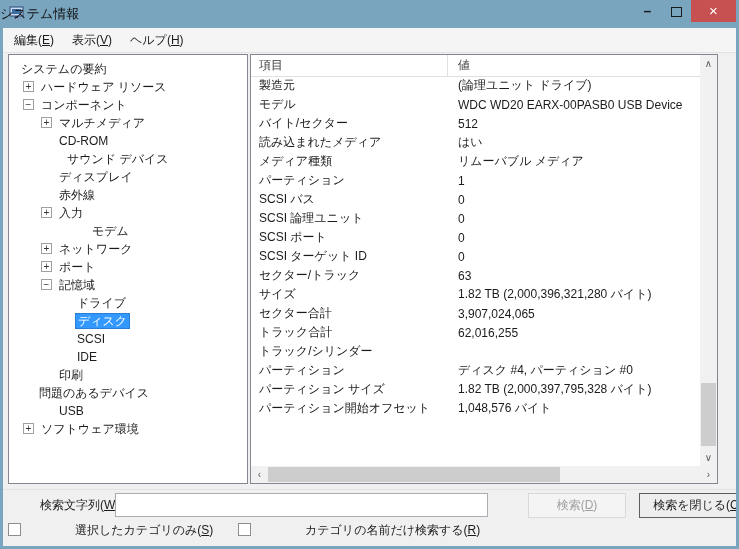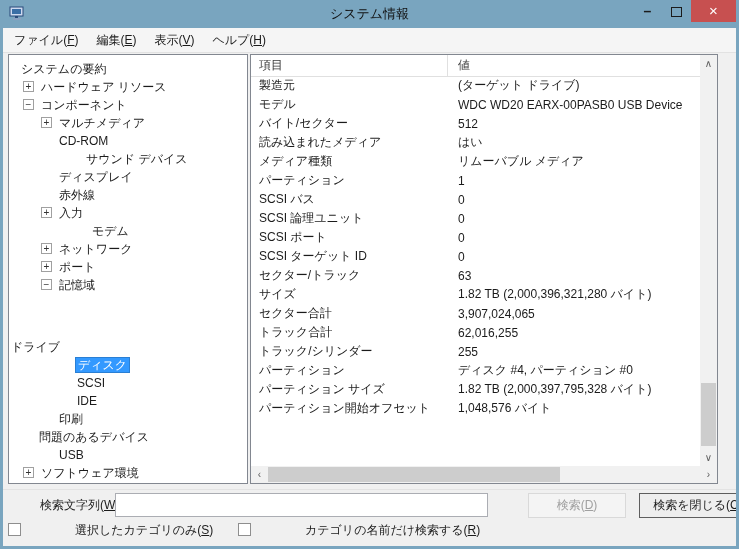--- a/index.html
+++ b/index.html
@@ -6,21 +6,21 @@
   body{font-family:"Liberation Sans","DejaVu Sans",sans-serif;background:#555;}
   .window{position:relative;width:739px;height:549px;background:#f0f0f0;overflow:hidden;
           font-size:12px;color:#1b1b1b;}
   
   .titlebar{position:absolute;top:0;left:0;right:0;height:28px;background:#79a5bf;}
   .b-left,.b-right{position:absolute;top:28px;bottom:0;width:3px;background:#79a5bf;}
   .b-left{left:0}.b-right{right:0}
   .b-bottom{position:absolute;left:0;right:0;bottom:0;height:3px;background:#79a5bf;}
   .app-icon{position:absolute;left:9px;top:6px;width:16px;height:16px;}
   .win-title{position:absolute;top:0;left:0;right:0;height:36px;line-height:28px;
-             text-align:center;font-size:13px;color:#101010;}
+             text-align:left;font-size:13px;color:#101010;}
   .win-controls{position:absolute;top:0;right:3px;height:22px;display:flex;align-items:stretch;}
   .wc{width:29px;text-align:center;color:#1b1b1b;cursor:default;line-height:22px;}
   .wc.min{font-size:14px;font-weight:bold;}
   .max-glyph{display:inline-block;width:9px;height:8px;border:1px solid #1b1b1b;margin-top:7px;}
   .wc.close{width:45px;background:#c75050;color:#fff;font-size:15px;line-height:21px;}
   
   .menubar{position:absolute;top:28px;left:3px;right:3px;height:24px;background:#f5f5f5;
            border-bottom:1px solid #e2e2e2;display:flex;align-items:center;padding-left:2px;}
   .menu-item{padding:0 9px;line-height:23px;color:#1b1b1b;}
   
@@ -82,59 +82,58 @@
     </span>
     <span class="win-title">システム情報</span>
     <div class="win-controls">
       <span class="wc min">–</span>
       <span class="wc"><span class="max-glyph"></span></span>
       <span class="wc close">×</span>
     </div>
   </div>
 
   <div class="menubar">
-      <span class="menu-item">ファイル(<u>F</u>)</span>
       <span class="menu-item">編集(<u>E</u>)</span>
       <span class="menu-item">表示(<u>V</u>)</span>
       <span class="menu-item">ヘルプ(<u>H</u>)</span>
     </div>
 
   <div class="tree-panel">
       <div class="tree-item" style="padding-left: 10px;"><span class="tree-label">システムの要約</span></div>
       <div class="tree-item" style="padding-left: 30px;"><span class="expander" style="left: 14px;">+</span><span class="tree-label">ハードウェア リソース</span></div>
       <div class="tree-item" style="padding-left: 30px;"><span class="expander" style="left: 14px;">−</span><span class="tree-label">コンポーネント</span></div>
       <div class="tree-item" style="padding-left: 48px;"><span class="expander" style="left: 32px;">+</span><span class="tree-label">マルチメディア</span></div>
       <div class="tree-item" style="padding-left: 48px;"><span class="tree-label">CD-ROM</span></div>
-      <div class="tree-item" style="padding-left: 75px;"><span class="tree-label">サウンド デバイス</span></div>
+      <div class="tree-item" style="padding-left: 56px;"><span class="tree-label">サウンド デバイス</span></div>
       <div class="tree-item" style="padding-left: 48px;"><span class="tree-label">ディスプレイ</span></div>
       <div class="tree-item" style="padding-left: 48px;"><span class="tree-label">赤外線</span></div>
       <div class="tree-item" style="padding-left: 48px;"><span class="expander" style="left: 32px;">+</span><span class="tree-label">入力</span></div>
       <div class="tree-item" style="padding-left: 48px; margin-left: 33px;"><span class="tree-label">モデム</span></div>
       <div class="tree-item" style="padding-left: 48px;"><span class="expander" style="left: 32px;">+</span><span class="tree-label">ネットワーク</span></div>
       <div class="tree-item" style="padding-left: 48px;"><span class="expander" style="left: 32px;">+</span><span class="tree-label">ポート</span></div>
       <div class="tree-item" style="padding-left: 48px;"><span class="expander" style="left: 32px;">−</span><span class="tree-label">記憶域</span></div>
-      <div class="tree-item" style=" margin-top: 44px;"><span class="tree-label">ドライブ</span></div>
+      <div class="tree-item" style="padding-left: 66px;"><span class="tree-label">ドライブ</span></div>
       <div class="tree-item" style="padding-left: 66px;"><span class="tree-label sel">ディスク</span></div>
       <div class="tree-item" style="padding-left: 66px;"><span class="tree-label">SCSI</span></div>
       <div class="tree-item" style="padding-left: 66px;"><span class="tree-label">IDE</span></div>
       <div class="tree-item" style="padding-left: 48px;"><span class="tree-label">印刷</span></div>
       <div class="tree-item" style="padding-left: 28px;"><span class="tree-label">問題のあるデバイス</span></div>
       <div class="tree-item" style="padding-left: 48px;"><span class="tree-label">USB</span></div>
       <div class="tree-item" style="padding-left: 30px;"><span class="expander" style="left: 14px;">+</span><span class="tree-label">ソフトウェア環境</span></div>
     </div>
 
   <div class="list-panel">
     <div class="list-header">
       <span class="c1">項目</span>
       <span class="c2">値</span>
     </div>
     <div class="list-body">
         <div class="lrow">
           <span class="c1">製造元</span>
-          <span class="c2">(ターゲット ドライブ)</span>
+          <span class="c2">(論理ユニット ドライブ)</span>
         </div>
         <div class="lrow">
           <span class="c1">モデル</span>
           <span class="c2">WDC WD20 EARX-00PASB0 USB Device</span>
         </div>
         <div class="lrow">
           <span class="c1">バイト/セクター</span>
           <span class="c2">512</span>
         </div>
         <div class="lrow">
@@ -176,21 +175,20 @@
         <div class="lrow">
           <span class="c1">セクター合計</span>
           <span class="c2">3,907,024,065</span>
         </div>
         <div class="lrow">
           <span class="c1">トラック合計</span>
           <span class="c2">62,016,255</span>
         </div>
         <div class="lrow">
           <span class="c1">トラック/シリンダー</span>
-          <span class="c2">255</span>
         </div>
         <div class="lrow">
           <span class="c1">パーティション</span>
           <span class="c2">ディスク #4, パーティション #0</span>
         </div>
         <div class="lrow">
           <span class="c1">パーティション サイズ</span>
           <span class="c2">1.82 TB (2,000,397,795,328 バイト)</span>
         </div>
         <div class="lrow">

